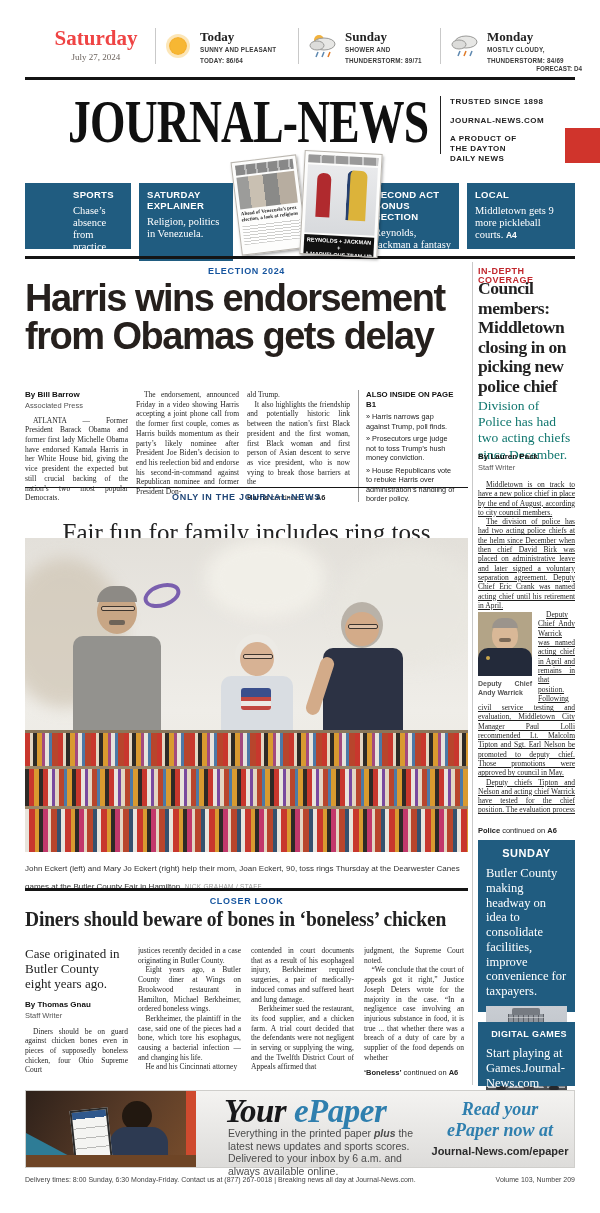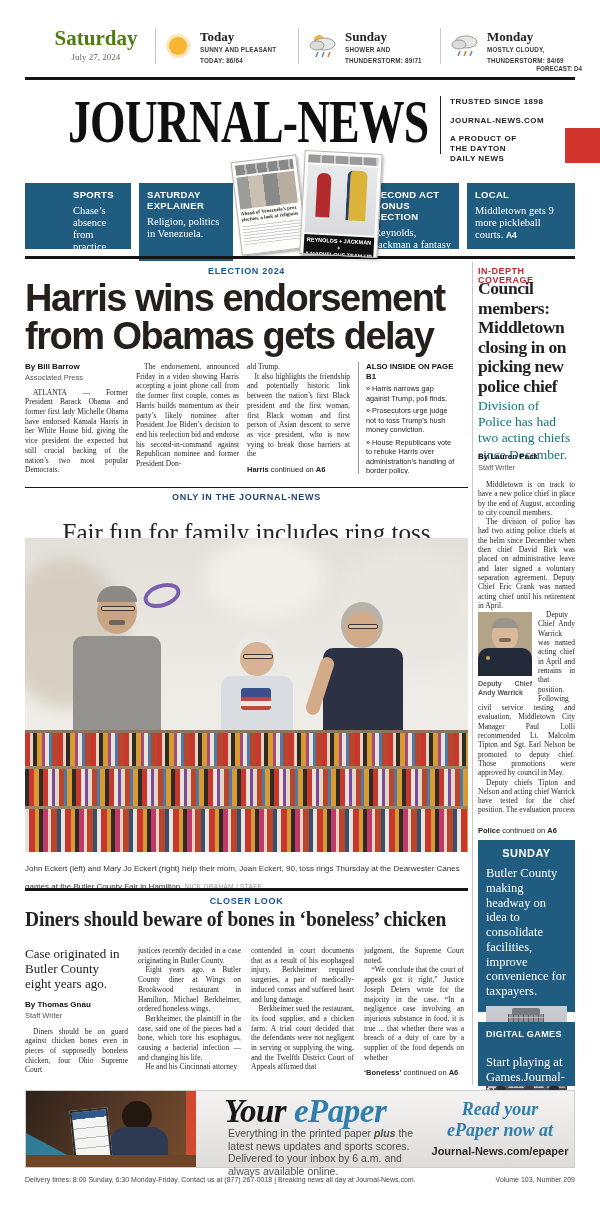--- a/index.html
+++ b/index.html
@@ -4,21 +4,21 @@
 <style>
   html,body{margin:0;padding:0;background:#fff;}
   #page{position:relative;width:600px;height:1213px;background:#fff;overflow:hidden;
         font-family:"Liberation Serif",serif;color:#1e1e1e;}
   .abs{position:absolute;}
   .rule3{height:3px;background:#141414;}
   .rule1{height:1px;background:#161616;}
   .vrule{width:1px;background:#c9c9c9;}
 
   
-  .w-day{font:bold 21px/1 "Liberation Serif",serif;color:#4d7c0f;}
+  .w-day{font:bold 21px/1 "Liberation Serif",serif;color:#ef4444;}
   .w-date{font:9px/1 "Liberation Serif",serif;color:#6b625c;margin-top:4px;text-align:center;}
   .w-div{position:absolute;top:28px;width:1px;height:36px;background:#c9c9c9;}
   .w-label{font:bold 13px/1 "Liberation Serif",serif;color:#222;}
   .w-line{font:bold 6.3px/1.45 "Liberation Sans",sans-serif;color:#3a3a3a;letter-spacing:.2px;margin-top:2px;}
   .w-fore{font:bold 6.3px/1.4 "Liberation Sans",sans-serif;color:#3a3a3a;text-align:right;}
 
   
   .mast-title{font:bold 57px/1 "Liberation Serif",serif;color:#101010;letter-spacing:-1px;
               transform:scaleX(.8) scaleY(1.08);transform-origin:left top;white-space:nowrap;}
   .mast-side{font:bold 8px/1.6 "Liberation Sans",sans-serif;color:#222;letter-spacing:.5px;}
@@ -68,28 +68,28 @@
   .s3{top:268px;height:46px;border-top:3px solid #9a8668;
       background-image:repeating-linear-gradient(90deg,#e8e4dc 0 4px,#c8372d 4px 10px,#d99a30 10px 14px,#2e2a26 14px 18px,#c2386b 18px 23px,#e3d6c2 23px 26px,#b8452c 26px 32px,#35516e 32px 36px);}
   .head{position:absolute;border-radius:50%;}
   .glasses{position:absolute;height:3px;border:1px solid #3c342e;border-radius:2px;background:rgba(255,255,255,.25);}
   .torso{position:absolute;border-radius:10px 10px 0 0;}
   .ring{position:absolute;border-radius:50%;background:transparent;}
   .caption{font:8px/1.3 "Liberation Sans",sans-serif;color:#333;}
   .credit{font:6.5px/1 "Liberation Sans",sans-serif;color:#999;letter-spacing:.3px;}
 
   
-  .rail-body{font:7.5px/9.3px "Liberation Serif",serif;text-align:justify;color:#1e1e1e;overflow:hidden;}
+  .rail-body{font:7.5px/9.3px "Liberation Serif",serif;text-align:justify;color:#1e1e1e;overflow:hidden;text-decoration:underline;}
   .rail-body p{margin:0;text-indent:8px;}
   .warrick{float:left;width:54px;margin:2px 6px 2px 0;}
   .w-photo{width:54px;height:64px;background:#b3a487;position:relative;overflow:hidden;}
   .w-cap{font:bold 7px/1.3 "Liberation Sans",sans-serif;color:#555;margin-top:3px;}
   .bluebox{background:#205c80;color:#fff;padding:8px;box-sizing:border-box;}
   .bb-kick{font:bold 11px/1 "Liberation Sans",sans-serif;letter-spacing:.5px;text-align:center;margin-bottom:7px;}
-  .bb-kick2{font:bold 9px/1 "Liberation Sans",sans-serif;letter-spacing:.4px;margin-bottom:16px;}
+  .bb-kick2{font:bold 9px/1 "Liberation Sans",sans-serif;letter-spacing:.4px;margin-bottom:7px;text-align:right;}
   .bb-text{font:12.5px/1.18 "Liberation Serif",serif;}
   .building{position:relative;margin-top:7px;height:86px;background:linear-gradient(180deg,#c9cdd3 0%,#b7bcc2 70%,#4e5256 92%,#43464a 100%);overflow:hidden;}
 
   
   .ad{background:linear-gradient(180deg,#f4f3f1 0%,#dddcda 100%);border:1px solid #cfcecb;box-sizing:border-box;}
   .ad-photo{position:absolute;left:0;top:0;width:170px;height:100%;
             background:linear-gradient(120deg,#2e211a 0%,#5a3c28 55%,#7a4e2c 100%);overflow:hidden;}
   .ad-title{font:italic bold 33px/1 "Liberation Serif",serif;color:#18181a;letter-spacing:-.5px;}
   .ad-title .blue{color:#2f7fae;}
   .ad-p{font:10.5px/12.5px "Liberation Sans",sans-serif;color:#4c4c4c;}
@@ -203,21 +203,21 @@
   </div>
 
   <div class="abs rule3" style="left:25px;top:256px;width:550px;"></div>
 
   <div class="abs kick-blue" style="left:25px;top:267px;width:443px;">ELECTION 2024</div>
   <div class="abs lead-hl" style="left:25px;top:279px;width:450px;">
     <span>Harris wins endorsement</span><br>
     <span>from Obamas gets delay</span>
   </div>
 
-  <div class="abs cols" style="left:25px;top:362px;width:443px;height:112px;gap:8px;">
+  <div class="abs cols" style="left:25px;top:390px;width:443px;height:112px;gap:8px;">
     <div class="col">
       <div class="byline-n">By Bill Barrow</div>
       <div class="byline-o">Associated Press</div>
       <div class="news indent" style="margin-top:6px;">ATLANTA — Former President Barack Obama and former first lady Michelle Obama have endorsed Kamala Harris in her White House bid, giving the vice president the expected but still crucial backing of the nation’s two most popular Democrats.</div>
     </div>
     <div class="col">
       <div class="news indent">The endorsement, announced Friday in a video showing Harris accepting a joint phone call from the former first couple, comes as Harris builds momentum as their party’s likely nominee after President Joe Biden’s decision to end his reelection bid and endorse his second-in-command against Republican nominee and former President Don-</div>
     </div>
     <div class="col">
       <div class="news prelines">ald Trump.

